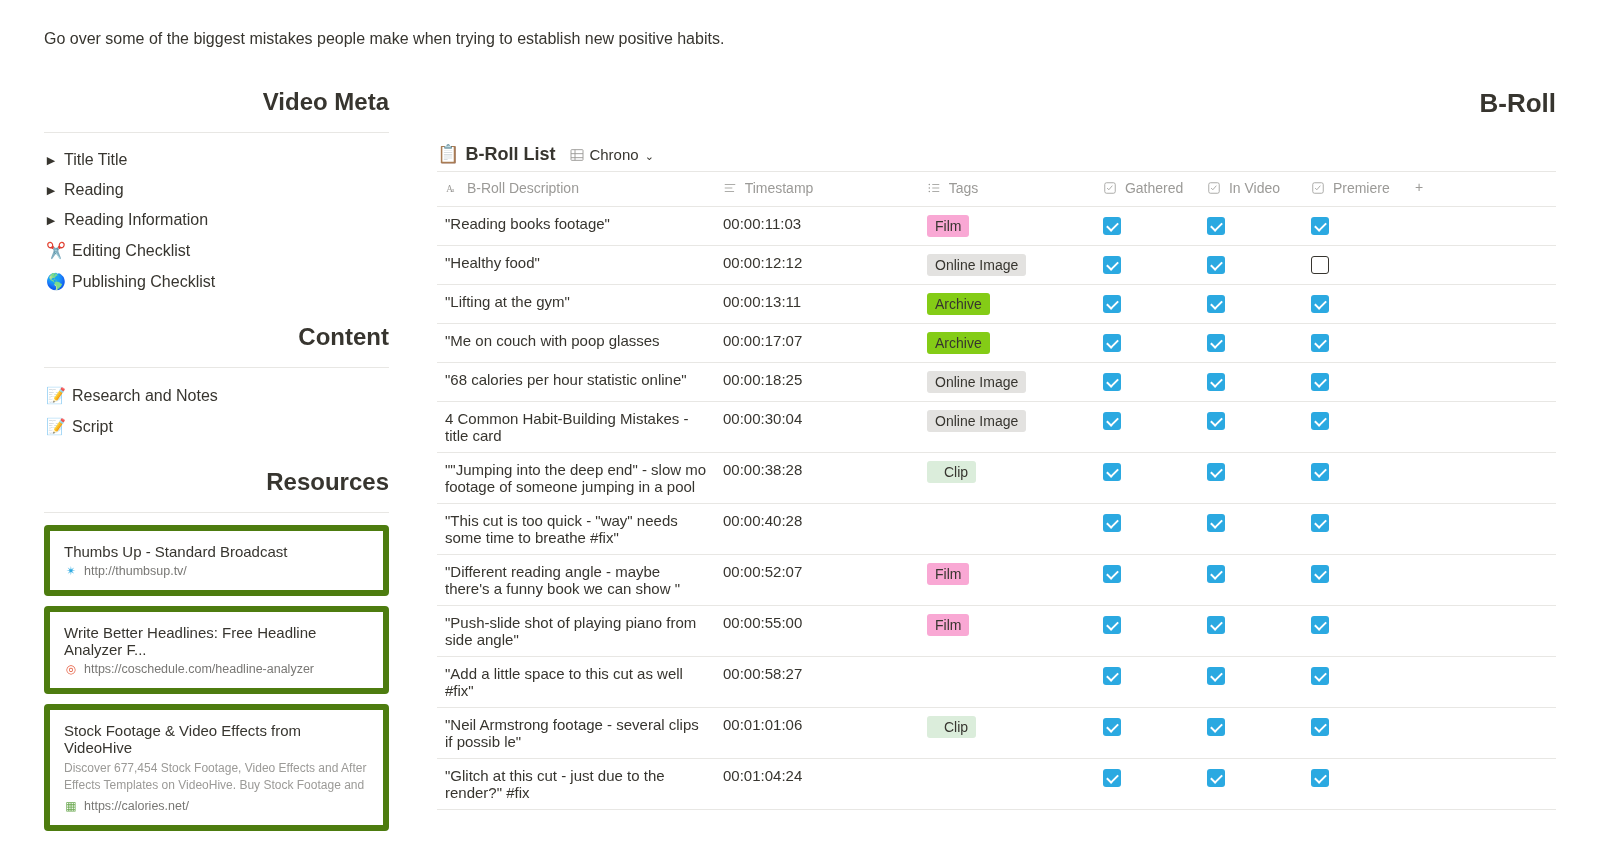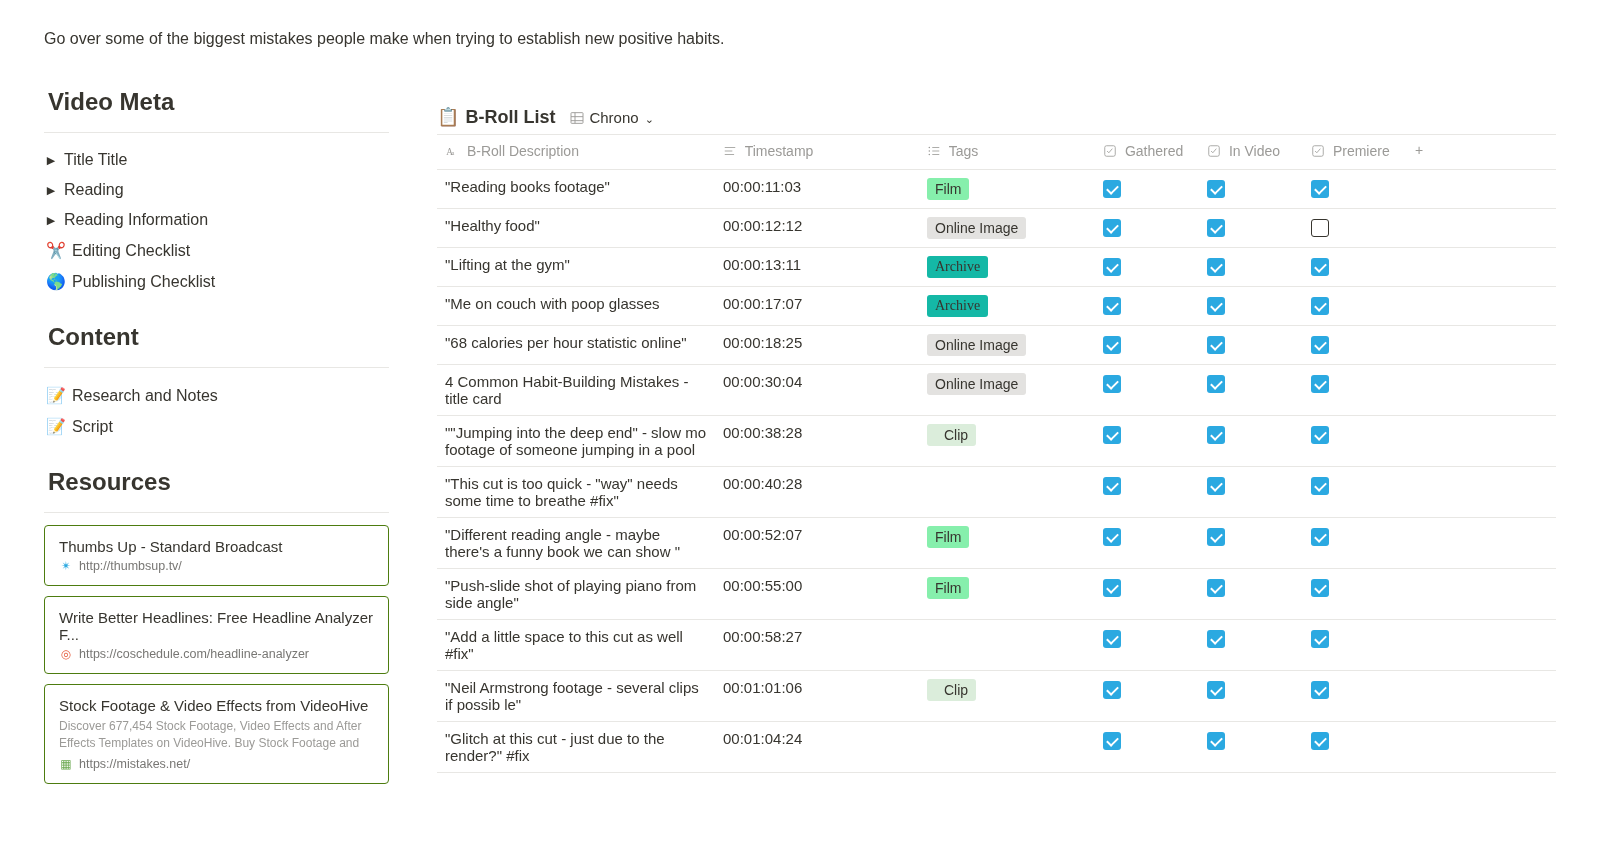--- a/index.html
+++ b/index.html
@@ -24,22 +24,23 @@
     width: 345px;
     flex-shrink: 0;
   }
   .right-col {
     flex: 1;
     min-width: 0;
   }
   h2.section-heading {
     font-size: 24px;
     font-weight: 600;
-    margin: 0 0 10px 4px;
+    margin: 0 0 10px 14px;
     padding-bottom: 6px;
+    text-align: right;
   }
   .heading-divider {
     border-top: 1px solid #e8e7e4;
     margin-bottom: 12px;
   }
   .toggle-item, .page-link {
     display: flex;
     align-items: center;
     gap: 8px;
     padding: 6px 2px;
@@ -53,21 +54,21 @@
     color: #37352f;
   }
   .page-ico {
     width: 18px;
     text-align: center;
     font-size: 16px;
   }
   .block-spacer { height: 26px; }
 
   .resource-card {
-    border: 1px solid #4d7c0f;
+    border: 6px solid #4d7c0f;
     border-radius: 4px;
     padding: 12px 14px;
     margin-bottom: 10px;
   }
   .resource-card .r-title {
     font-size: 15px;
     margin-bottom: 4px;
     color: #37352f;
   }
   .resource-card .r-desc {
@@ -149,23 +150,23 @@
   table.db col.c-chk { width: 104px; }
   table.db col.c-add { width: auto; }
 
   .tag {
     display: inline-block;
     padding: 1px 8px;
     border-radius: 3px;
     font-size: 14px;
     line-height: 20px;
   }
-  .tag-film { background: #86efac; }
+  .tag-film { background: #f9a8d4; }
   .tag-online-image { background: #e3e2e0; }
-  .tag-archive { background: #14b8a6; font-family: Liberation Serif, serif; }
+  .tag-archive { background: #84cc16; }
   .tag-clip { background: #dbeddb; padding-left: 17px; }
 
   .chk {
     width: 18px;
     height: 18px;
     border-radius: 3px;
     display: inline-flex;
     align-items: center;
     justify-content: center;
     cursor: pointer;
@@ -267,28 +268,29 @@
           <div class="r-url">
             <span class="r-url-ico" style="color:#e55a3c">◎</span>
             <span>https://coschedule.com/headline-analyzer</span>
           </div>
         </div>
         <div class="resource-card">
           <div class="r-title">Stock Footage &amp; Video Effects from VideoHive</div>
           <div class="r-desc">Discover 677,454 Stock Footage, Video Effects and After Effects Templates on VideoHive. Buy Stock Footage and</div>
           <div class="r-url">
             <span class="r-url-ico" style="color:#6aa84f">▦</span>
-            <span>https://mistakes.net/</span>
+            <span>https://calories.net/</span>
           </div>
         </div>
       </div>
 
   </div>
 
   <div class="right-col">
+    <h2 class="section-heading" style="font-size:26px;">B-Roll</h2>
 
     <div class="db-header">
       <div class="db-title">
         <span style="filter:grayscale(0.3)">📋</span>
         <span>B-Roll List</span>
       </div>
       <div class="db-view">
         <svg viewBox="0 0 24 24">
             <rect x="3" y="4" width="18" height="16" rx="1" class="col-ico-svg"></rect>
             <line x1="3" y1="10" x2="21" y2="10" class="col-ico-svg"></line>

